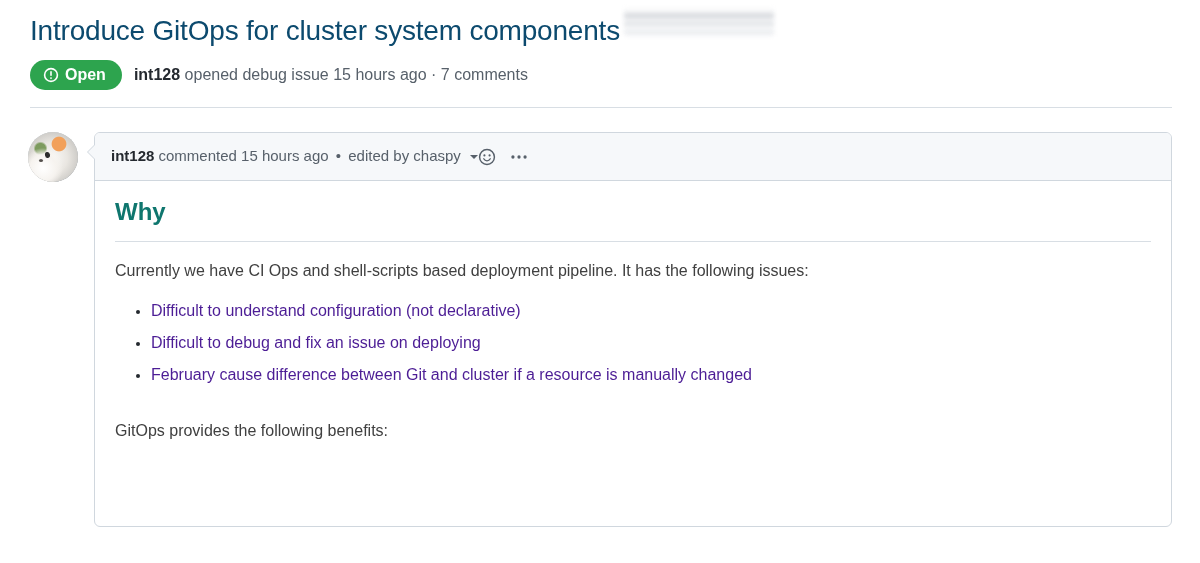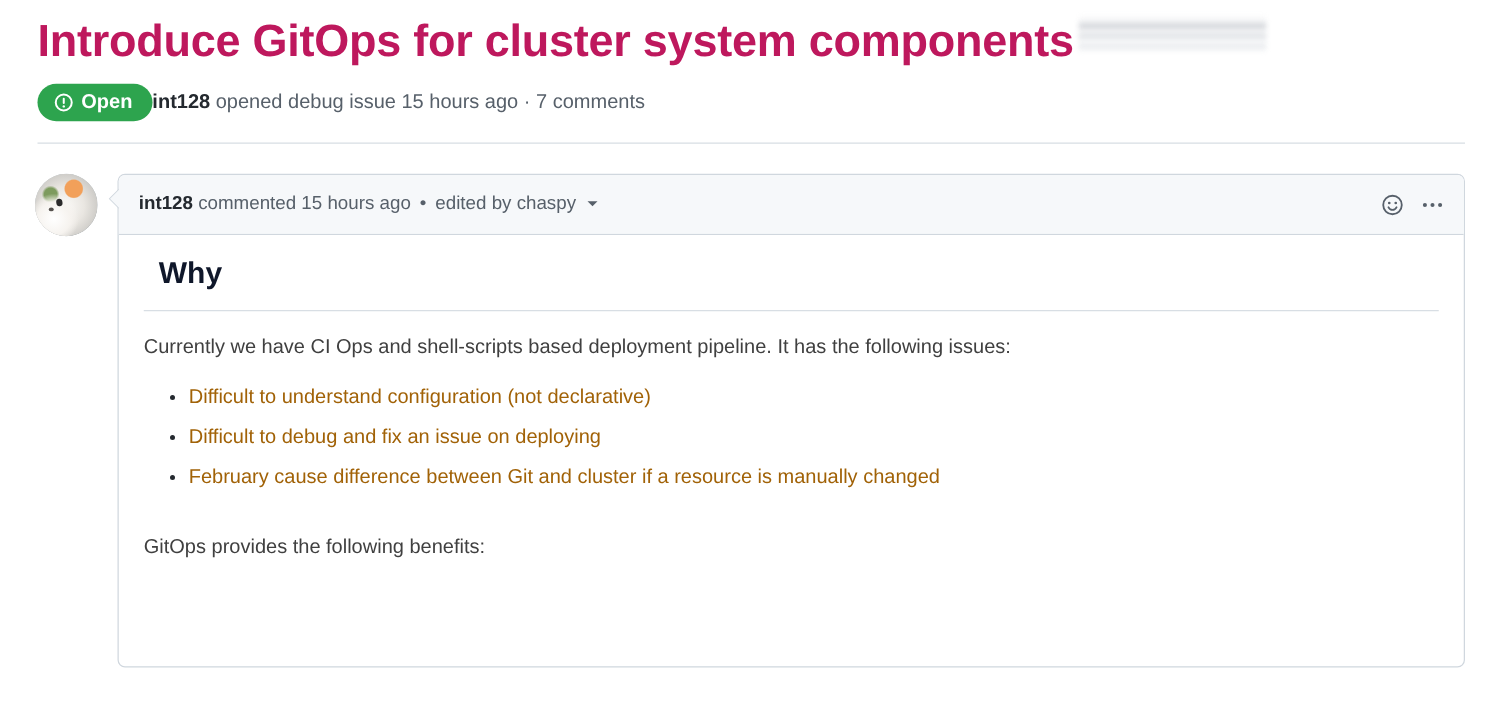--- a/index.html
+++ b/index.html
@@ -28,24 +28,24 @@
     padding: 10px 28px 0 30px;
   }
 
   .title-row {
     display: flex;
     align-items: baseline;
     gap: 0;
   }
 
   .issue-title {
-    font-size: 36px;
+    font-size: 28px;
     line-height: 1.25;
-    font-weight: 700;
-    color: #be185d;
+    font-weight: 400;
+    color: #0c4a6e;
     letter-spacing: -0.2px;
     margin: 0;
     white-space: nowrap;
   }
 
   .redaction {
     display: inline-block;
     width: 150px;
     height: 30px;
     margin-left: 4px;
@@ -62,20 +62,21 @@
         rgba(248,249,250,0.6) 70%,
         rgba(214,218,224,0.6) 84%,
         rgba(255,255,255,0) 100%);
     filter: blur(2.2px);
     opacity: 0.95;
   }
 
   .meta-row {
     display: flex;
     align-items: center;
+    gap: 12px;
     margin-top: 12px;
   }
 
   .state-badge {
     display: inline-flex;
     align-items: center;
     gap: 6px;
     background: #2da44e;
     color: #ffffff;
     border-radius: 2em;
@@ -182,21 +183,20 @@
     top: 11px;
     width: 0; height: 0;
     border-top: 8px solid transparent;
     border-bottom: 8px solid transparent;
     border-right: 8px solid #f6f8fa;
   }
 
   .comment-header {
     display: flex;
     align-items: center;
-    justify-content: space-between;
     background: #f6f8fa;
     border-bottom: 1px solid #d0d7de;
     border-radius: 5px 5px 0 0;
     padding: 10px 16px;
     height: 48px;
   }
 
   .comment-meta {
     font-size: 15px;
     color: #57606a;
@@ -235,22 +235,22 @@
     padding: 0;
   }
 
   .comment-body {
     padding: 16px 20px 16px 20px;
   }
 
   .md-h2 {
     font-size: 24px;
     font-weight: 600;
-    color: #0f172a;
-    margin: 0 0 6px 12px;
+    color: #0f766e;
+    margin: 0 0 6px 0;
     padding-bottom: 8px;
     line-height: 1.25;
   }
   .md-hr {
     height: 1px;
     background: #d8dee4;
     border: 0;
     margin: 0 0 17px 0;
   }
 
@@ -262,21 +262,21 @@
   }
 
   .md-ul {
     margin: 0 0 16px 0;
     padding-left: 36px;
     list-style: disc;
   }
   .md-ul li {
     font-size: 16px;
     line-height: 1.5;
-    color: #a16207;
+    color: #4c1d95;
     margin-bottom: 8px;
   }
   .md-ul li:last-child { margin-bottom: 0; }
   .md-ul li::marker { color: #24292f; font-size: 14px; }
 
   .spacer-16 { height: 16px; }
 </style>
 </head>
 <body>
 

